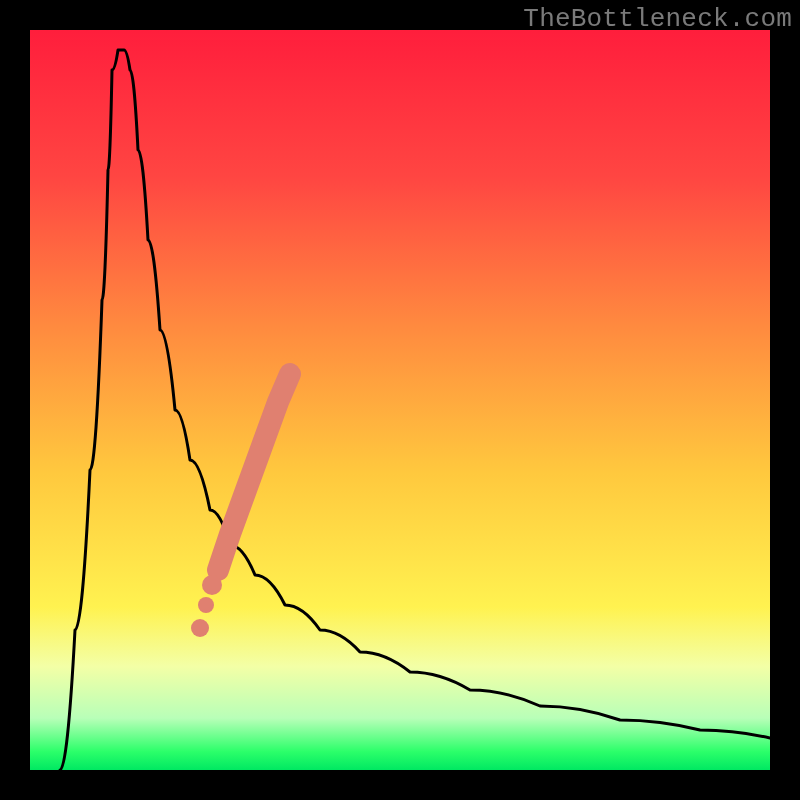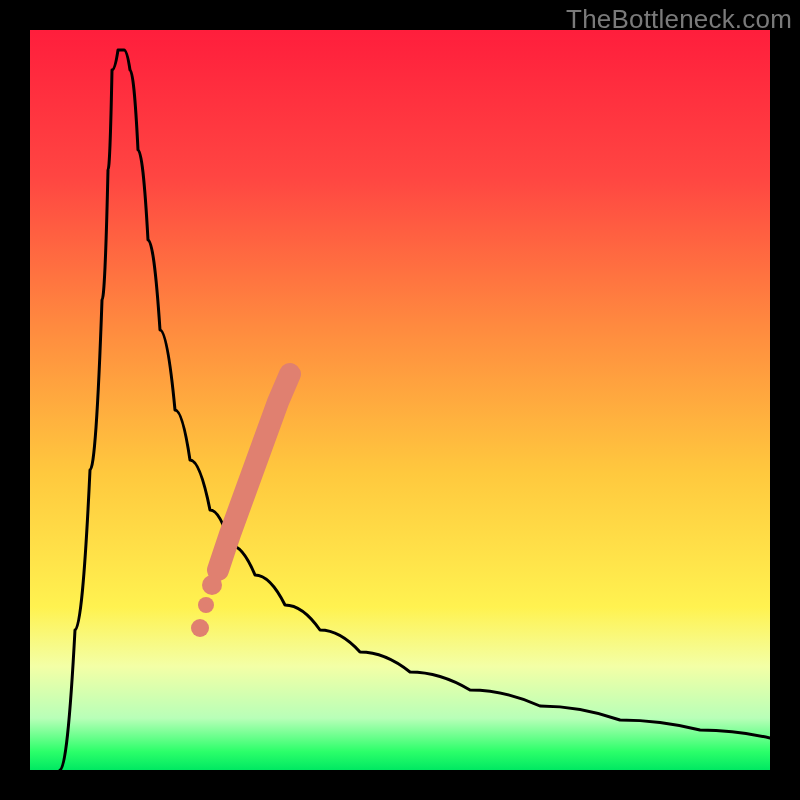--- a/index.html
+++ b/index.html
@@ -11,20 +11,21 @@
     background: #000;
     font-family: Arial, Helvetica, sans-serif;
   }
   .chart-frame {
     position: absolute;
     left: 0;
     top: 0;
     width: 800px;
     height: 800px;
     background: #000;
+    font-family: Liberation Mono, monospace;
   }
   .plot-area {
     position: absolute;
     left: 30px;
     top: 30px;
     width: 740px;
     height: 740px;
     overflow: hidden;
   }
   .gradient-bg {

